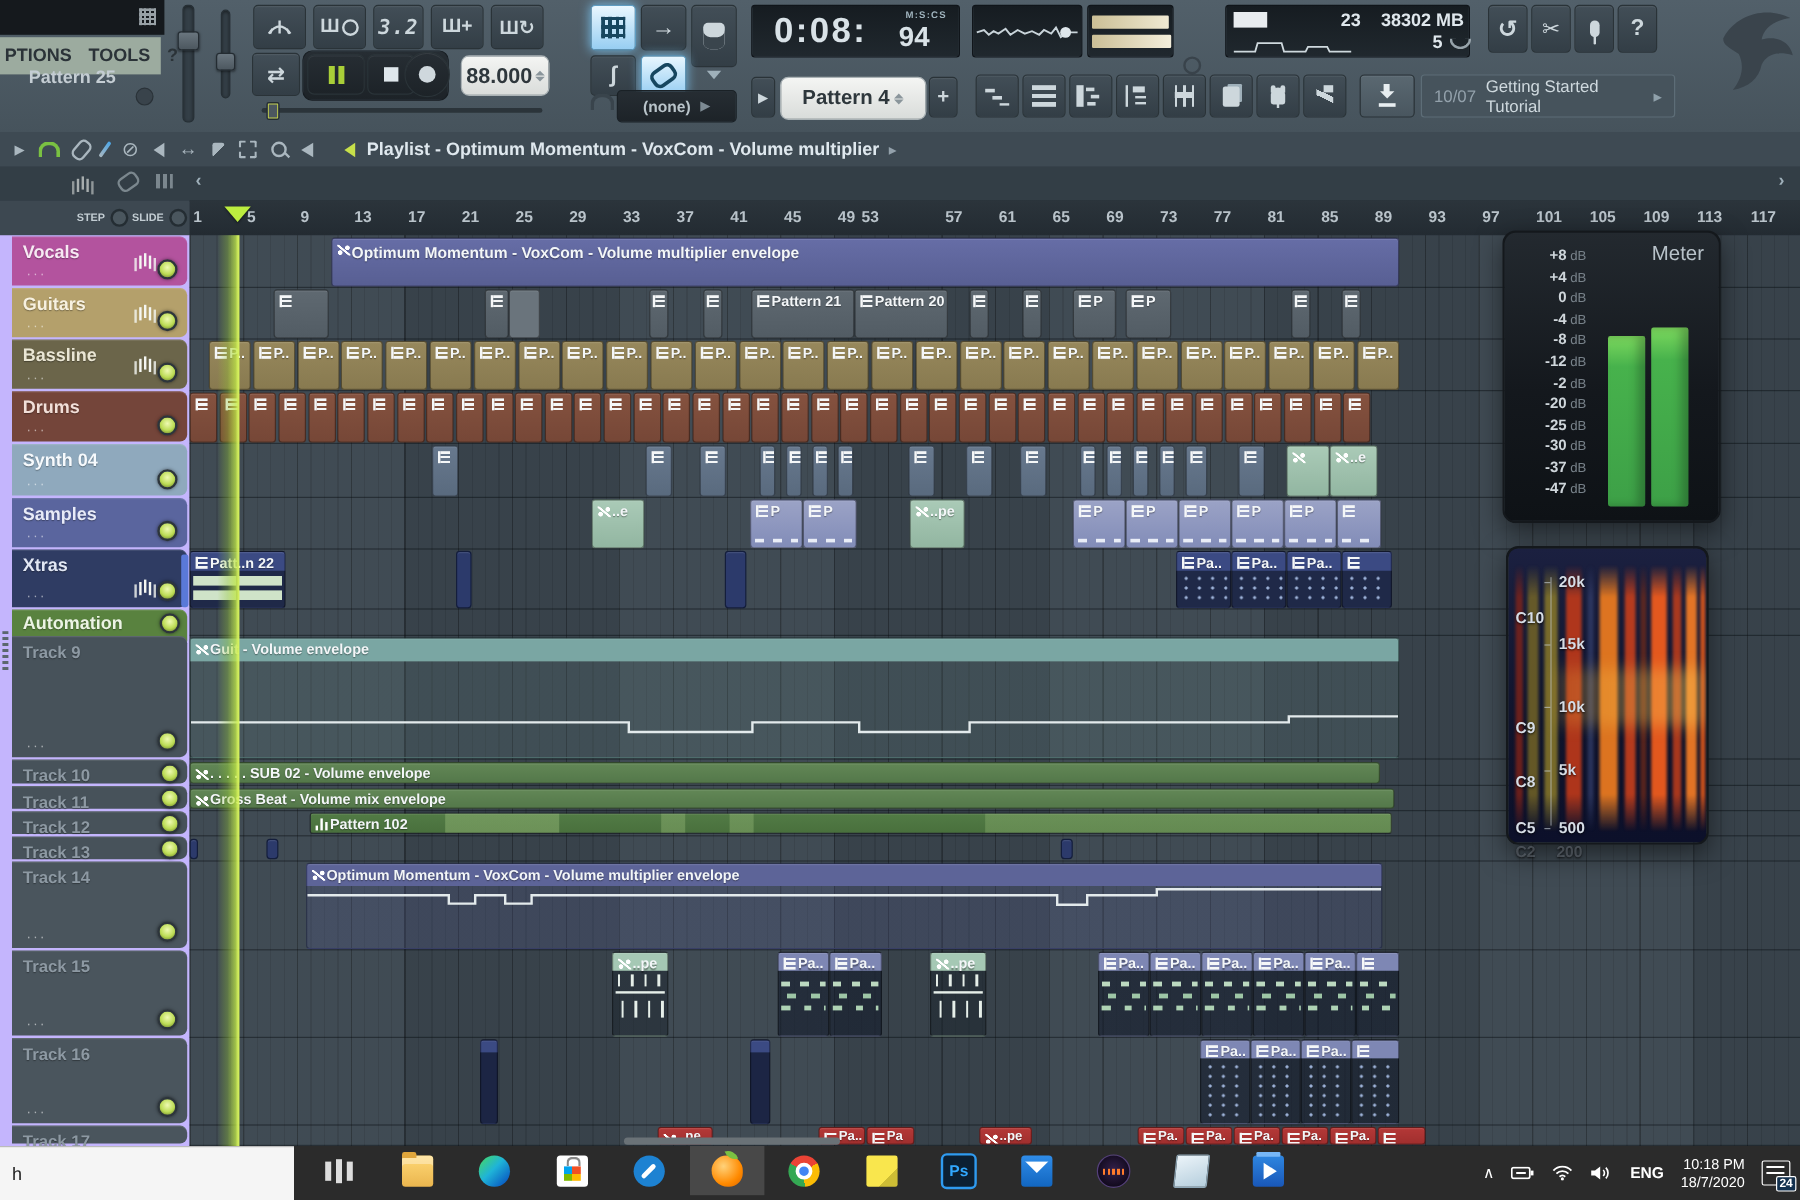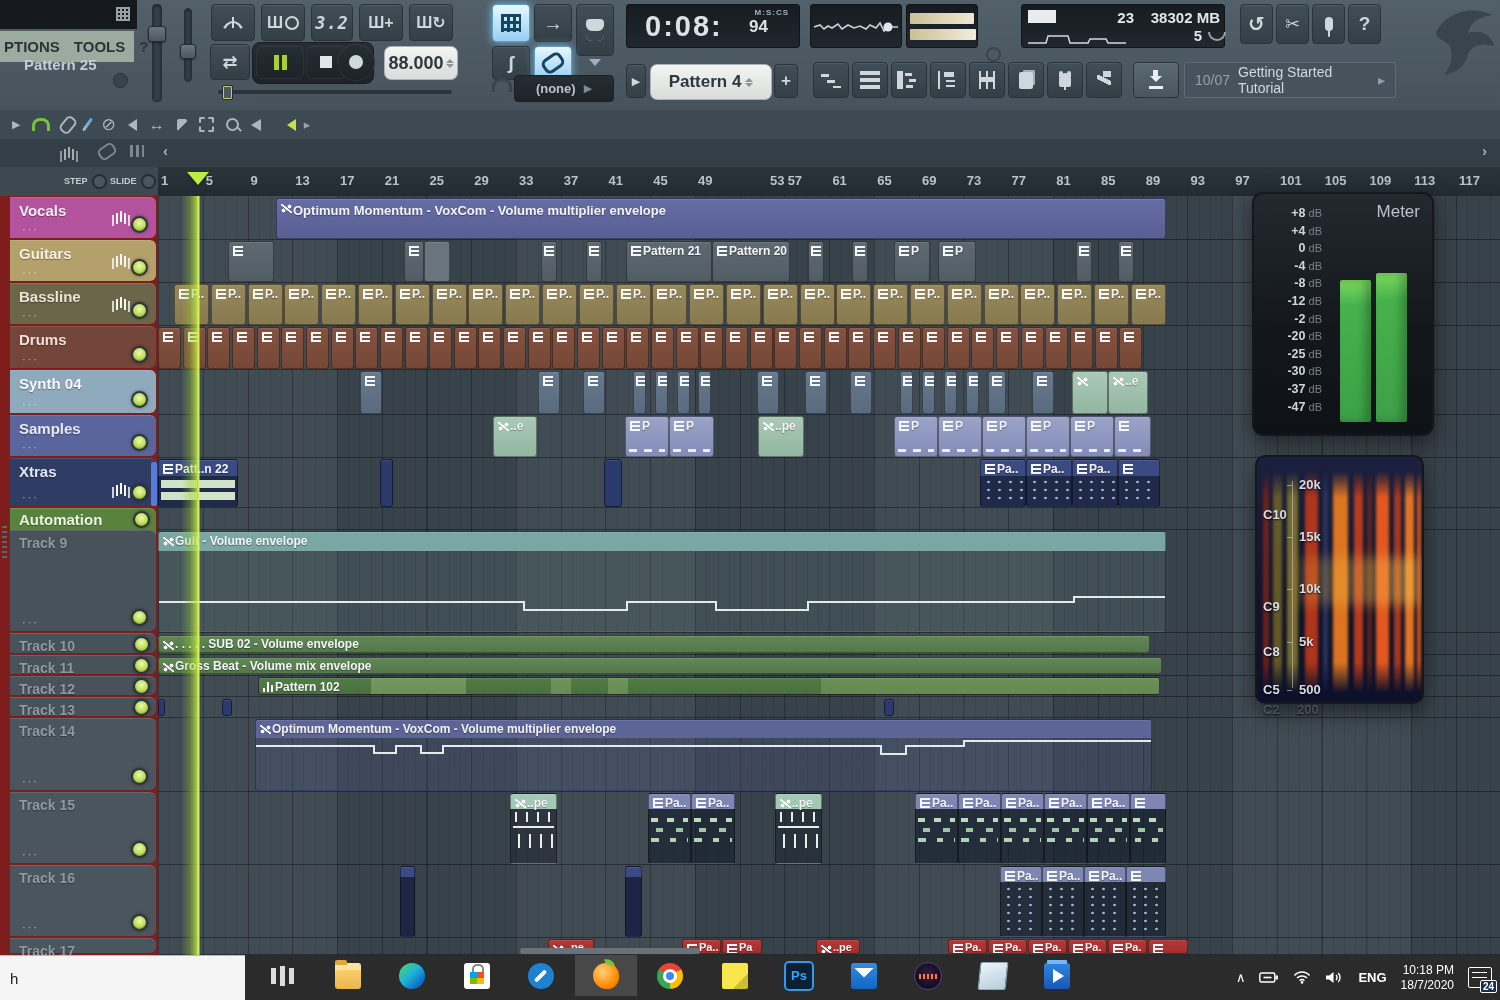--- a/index.html
+++ b/index.html
@@ -20,21 +20,21 @@
   .spin .up{border-bottom:4px solid #8a959b;}
   .spin .dn{border-top:4px solid #8a959b;}
   .lit-box{background:linear-gradient(#f4f5f3,#d9dcda);color:#2e373c;border-radius:7px;border:1px solid #aab2b5;}
   .hint-bar{position:absolute;background:#46535c;border:1px solid #5d6d77;border-radius:3px;color:#cfd9de;font-size:14px;display:flex;align-items:center;gap:8px;padding:0 10px;box-sizing:border-box;}
   
   #pl-titlebar{position:absolute;left:0;top:110px;width:1500px;height:29px;background:#3e4a53;border-bottom:1px solid #293138;display:flex;align-items:center;}
   .tb-ic{color:#aab7bf;font-size:15px;margin-left:12px;}
   #pl-strip{position:absolute;left:0;top:139px;width:1500px;height:28px;background:#333e46;border-bottom:1px solid #242d34;}
   #ruler{position:absolute;left:158px;top:167px;width:1342px;height:29px;background:linear-gradient(#2b343b,#232b32);border-bottom:1px solid #1b2228;}
   .ruler-num{position:absolute;top:6px;font-size:13px;font-weight:bold;color:#b9c3ca;}
-  #headers{position:absolute;left:0;top:196px;width:158px;height:759px;background:#7f1d1d;}
+  #headers{position:absolute;left:0;top:196px;width:158px;height:759px;background:#c4b5fd;}
   .track-head{position:absolute;left:10px;width:146px;border-radius:0 6px 6px 0;box-sizing:border-box;box-shadow:inset 0 1px 0 rgba(255,255,255,.12);}
   .track-name{position:absolute;left:9px;top:5px;font-weight:bold;font-size:15px;text-shadow:0 1px 1px rgba(0,0,0,.35);white-space:nowrap;}
   .track-dots{position:absolute;left:12px;bottom:3px;font-size:11px;letter-spacing:2px;color:rgba(255,255,255,.55);}
   .led{position:absolute;width:13px;height:13px;border-radius:50%;background:radial-gradient(circle at 50% 38%,#eef9b2,#bcdc55 55%,#5f7323);border:2px solid #2d353b;box-shadow:0 0 3px rgba(0,0,0,.5);}
   .wv{position:absolute;width:2px;height:11px;background:#f5f7f3;box-shadow:-4px 2px 0 0 #f5f7f3,4px 2px 0 0 #f5f7f3,-8px 4px 0 0 rgba(245,247,243,.8),8px 4px 0 0 rgba(245,247,243,.8);}
   #grid{position:absolute;left:158px;top:196px;width:1342px;height:759px;background:
     repeating-linear-gradient(90deg,rgba(255,255,255,.028) 0 179px,rgba(0,0,0,.06) 179px 358px),
     repeating-linear-gradient(90deg,rgba(0,0,0,.22) 0 1px,transparent 1px 44.75px),
     repeating-linear-gradient(90deg,rgba(0,0,0,.10) 0 1px,transparent 1px 11.19px),
     #3b464f;}
@@ -210,21 +210,21 @@
     </div>
     <div class="abs" style="left:492px;top:78px;width:14px;height:11px;border:3.5px solid #39444c;border-bottom:none;border-radius:9px 9px 0 0;"></div>
     <div class="abs btn-dark" style="left:514px;top:75px;width:98px;height:25px;border-radius:4px;border:1px solid #1a2126;display:flex;align-items:center;justify-content:center;color:#b9c4ca;font-weight:bold;font-size:13px;">
       <span>(none)</span>
       <span style="margin-left:8px;color:#7d8a93;font-size:11px;">▶</span>
     </div>
 
     <div class="panel-dark" style="left:626px;top:4px;width:174px;height:44px;">
       <span class="abs" style="right:10px;top:3px;font-size:8px;font-weight:bold;color:#9fb3bd;letter-spacing:1px;">M:S:CS</span>
       <span class="abs" style="left:18px;top:5px;font-size:29px;color:#d9e2e7;font-weight:bold;letter-spacing:2px;">0:08:</span>
-      <span class="abs" style="left:122px;top:12px;font-size:17px;color:#d9e2e7;font-weight:bold;">94</span>
+      <span class="abs" style="left:122px;top:12px;font-size:23px;color:#d9e2e7;font-weight:bold;">94</span>
     </div>
 
     <div class="btn" style="left:626px;top:64px;width:20px;height:34px;font-size:11px;">▶</div>
     <div class="abs lit-box" style="left:650px;top:64px;width:120px;height:34px;display:flex;align-items:center;justify-content:center;font-weight:bold;font-size:17px;">
       <span>Pattern 4</span>
       <span class="spin" style="margin-left:4px;">
           <i class="up"></i>
           <i class="dn"></i>
         </span>
     </div>
@@ -307,20 +307,21 @@
     <span class="tb-ic" style="width:8px;height:14px;border:2px solid #aab7bf;border-radius:5px;transform:rotate(40deg);"></span>
     <span class="tb-ic" style="width:3px;height:15px;background:linear-gradient(#4aa6e8,#aab7bf);transform:rotate(35deg);border-radius:2px;"></span>
     <span class="tb-ic" style="font-size:17px;">⊘</span>
     <span class="tb-ic ic-speaker" style="color:#aab7bf;"></span>
     <span class="tb-ic" style="font-size:16px;">↔</span>
     <span class="tb-ic" style="width:10px;height:12px;background:linear-gradient(135deg,#aab7bf 55%,transparent 55%);border-radius:2px;"></span>
     <span class="tb-ic" style="width:11px;height:11px;border:2px dashed #aab7bf;border-radius:2px;"></span>
     <span class="tb-ic ic-zoom"></span>
     <span class="tb-ic ic-speaker" style="color:#aab7bf;border-right-width:10px;"></span>
     <span class="tb-ic ic-speaker" style="color:#c7e04a;margin-left:26px;"></span>
+    <span style="margin-left:10px;font-size:15px;font-weight:bold;color:#dfe8ee;">Playlist - Optimum Momentum - VoxCom - Volume multiplier</span>
     <span style="margin-left:8px;color:#93a1ab;font-size:13px;">▸</span>
     <span class="winbtn" style="left:1446px;border-bottom:2px solid #aab7bf;height:8px;"></span>
     <span class="winbtn" style="left:1474px;border:2px solid #aab7bf;height:9px;"></span>
   </div>
 
   <div id="pl-strip">
     <span class="abs wv" style="left:68px;top:8px;opacity:.6;"></span>
     <span class="abs" style="left:98px;top:6px;width:14px;height:9px;border:2px solid #9aa6ad;border-radius:5px;transform:rotate(-35deg);opacity:.7;"></span>
     <span class="abs" style="left:130px;top:6px;width:14px;height:12px;background:repeating-linear-gradient(90deg,#9aa6ad 0 3px,transparent 3px 6px);opacity:.7;"></span>
     <span class="abs" style="left:163px;top:3px;color:#9fb0ba;font-weight:bold;font-size:15px;">‹</span>
@@ -341,21 +342,21 @@
       <span class="ruler-num" style="left: 137.28px;">13</span>
       <span class="ruler-num" style="left: 182.04px;">17</span>
       <span class="ruler-num" style="left: 226.8px;">21</span>
       <span class="ruler-num" style="left: 271.56px;">25</span>
       <span class="ruler-num" style="left: 316.32px;">29</span>
       <span class="ruler-num" style="left: 361.08px;">33</span>
       <span class="ruler-num" style="left: 405.84px;">37</span>
       <span class="ruler-num" style="left: 450.6px;">41</span>
       <span class="ruler-num" style="left: 495.36px;">45</span>
       <span class="ruler-num" style="left: 540.12px;">49</span>
-      <span class="ruler-num" style="left: 612px;">53</span>
+      <span class="ruler-num" style="left: 560px;">53</span>
       <span class="ruler-num" style="left: 629.64px;">57</span>
       <span class="ruler-num" style="left: 674.4px;">61</span>
       <span class="ruler-num" style="left: 719.16px;">65</span>
       <span class="ruler-num" style="left: 763.92px;">69</span>
       <span class="ruler-num" style="left: 808.68px;">73</span>
       <span class="ruler-num" style="left: 853.44px;">77</span>
       <span class="ruler-num" style="left: 898.2px;">81</span>
       <span class="ruler-num" style="left: 942.96px;">85</span>
       <span class="ruler-num" style="left: 987.72px;">89</span>
       <span class="ruler-num" style="left: 1032.48px;">93</span>

